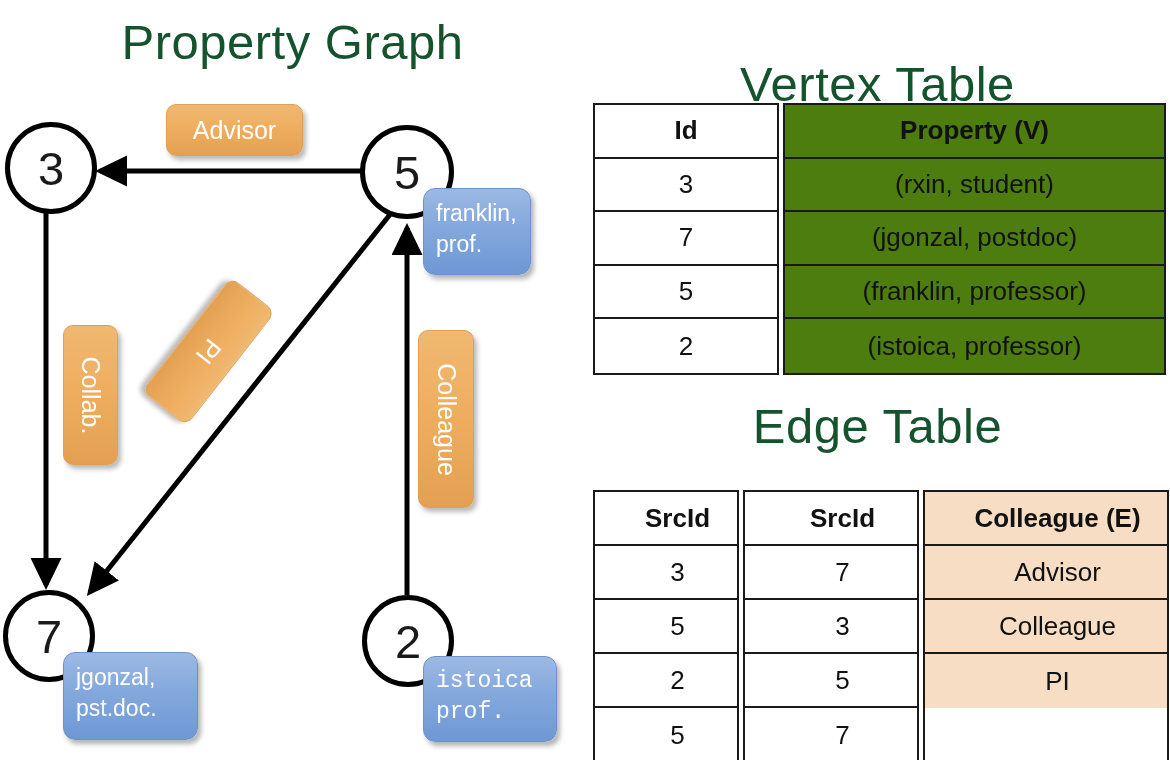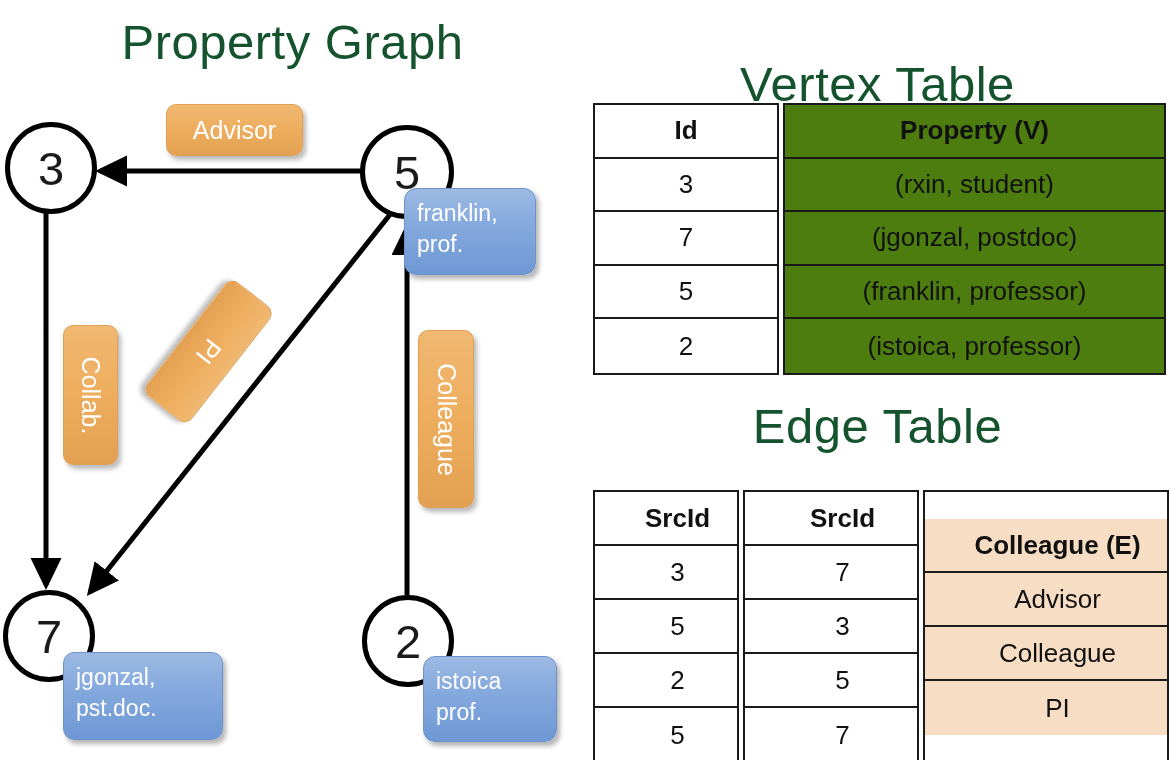--- a/index.html
+++ b/index.html
@@ -99,21 +99,20 @@
   .tbl {
     position: absolute;
     display: flex;
     align-items: stretch;
   }
   .tcol {
     display: flex;
     flex-direction: column;
     border: 2px solid #1a1a1a;
     box-sizing: border-box;
-    justify-content: center;
   }
   .tcol + .tcol { margin-left: 4px; }
   .tcell {
     box-sizing: border-box;
     display: flex;
     align-items: center;
     justify-content: center;
     font-size: 26px;
     font-weight: 300;
     color: #111;
@@ -170,29 +169,29 @@
   <div class="node" style="left:360px; top:125px; width:94px; height:94px;">
     <span>5</span>
   </div>
   <div class="node" style="left:3px; top:590px; width:92px; height:92px;">
     <span>7</span>
   </div>
   <div class="node" style="left:362px; top:595px; width:92px; height:92px;">
     <span>2</span>
   </div>
 
-  <div class="prop-box" style="left:404px; top:188px; width:132px; height:87px;">
+  <div class="prop-box" style="left:423px; top:188px; width:108px; height:87px;">
     <div>franklin,</div>
     <div>prof.</div>
   </div>
-  <div class="prop-box" style="left:63px; top:652px; width:160px; height:88px;border-radius:11px;">
+  <div class="prop-box" style="left:63px; top:652px; width:135px; height:88px;">
     <div>jgonzal,</div>
     <div>pst.doc.</div>
   </div>
-  <div class="prop-box" style="left:423px; top:656px; width:134px; height:86px;">
+  <div class="prop-box" style="left:423px; top:656px; width:134px; height:86px;font-family:Liberation Mono, monospace;">
     <div>istoica</div>
     <div>prof.</div>
   </div>
 
   <div class="edge-label" style="left:166px; top:104px; width:137px; height:52px;">
     <span>Advisor</span>
   </div>
 
   <div class="edge-label vertical" style="left:63px; top:325px; width:55px; height:140px;">
     <span>Collab.</span>

